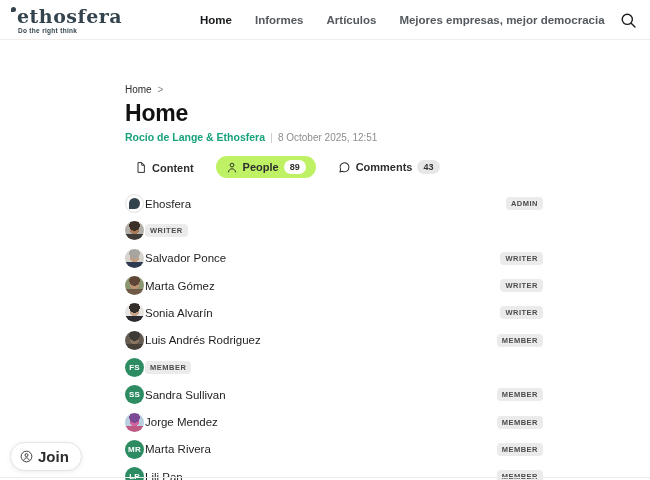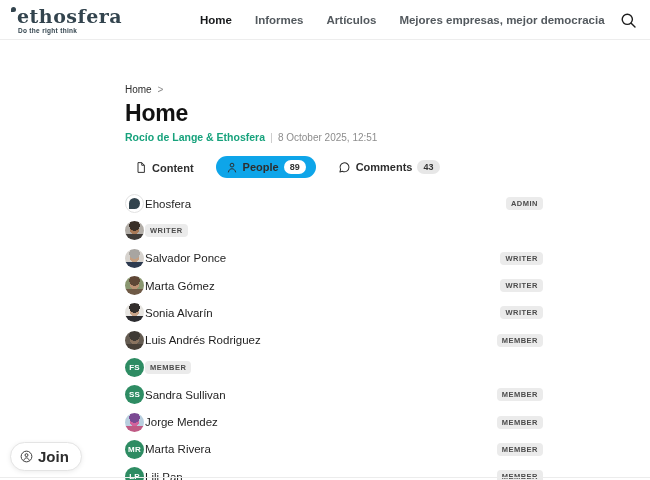--- a/index.html
+++ b/index.html
@@ -57,21 +57,21 @@
   .byline .divider { color:#c8c8c8; margin:0 5px; font-size:11px; }
   .byline .date { color:#8d8d8d; font-size:10px; }
 
   
   .tabs { display:flex; align-items:flex-end; gap:12px; margin-top:13px; }
   .tab {
     display:flex; align-items:center; gap:5px;
     font-size:11px; font-weight:600; color:#2e2e2e;
     padding:4px 10px; border-radius:14px; cursor:pointer;
   }
-  .tab.active { background:#0ea5e9; }
+  .tab.active { background:#bef264; }
   .tab .icon { display:flex; }
   .count {
     font-size:9px; font-weight:700; color:#333;
     background:#e7e7e7; border-radius:9px; padding:2px 6px; line-height:10px;
   }
   .tab.active .count { background:#fff; }
 
   
   .people-list { margin-top:12px; }
   .person-row {

